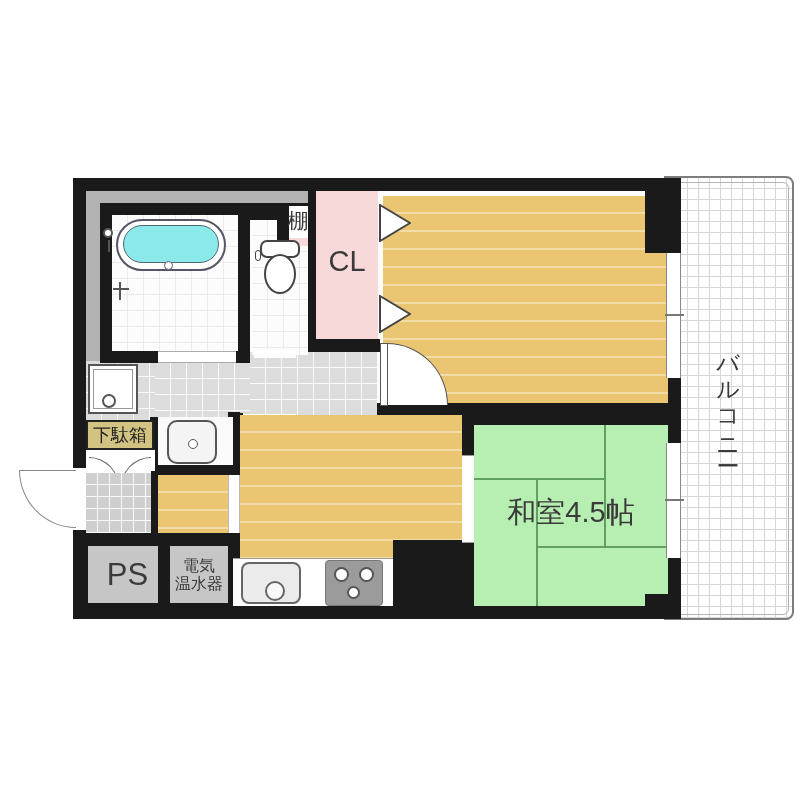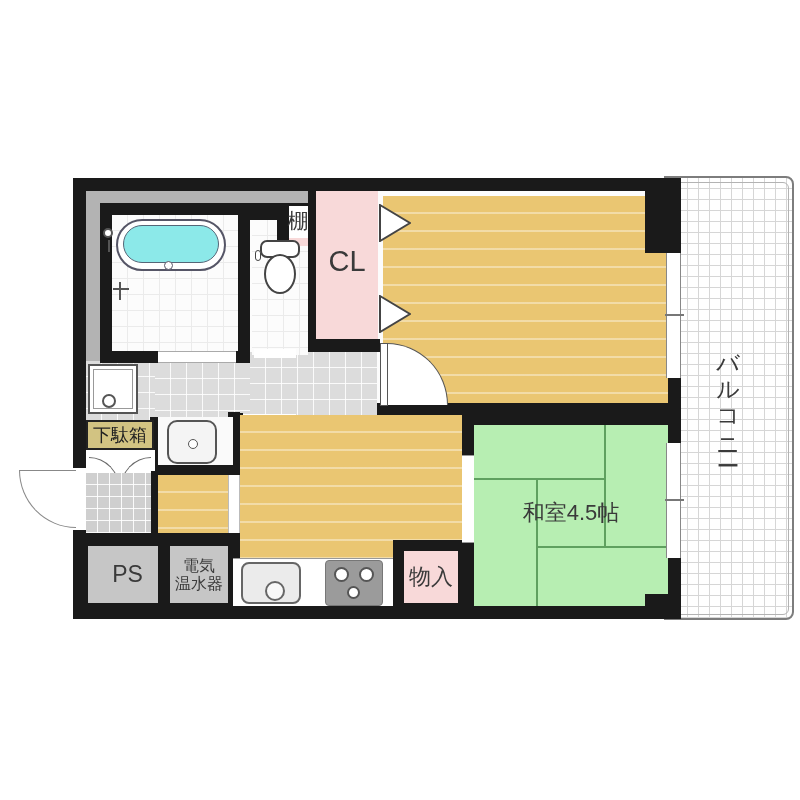--- a/index.html
+++ b/index.html
@@ -111,21 +111,21 @@
   <div class="abs lbl" style="left:86px;top:420px;width:68px;height:30px;background:#d2c382;border:2px solid #222;font-size:18px;color:#222;">下駄箱</div>
 
   <div class="abs" style="left:86px;top:450px;width:69px;height:23px;background:#fff;"></div>
   <div class="abs" style="left:89px;top:457px;width:31px;height:33px;background:#fff;border-top:1.5px solid #666;border-right:1.5px solid #666;border-radius:0 100% 0 0;"></div>
   <div class="abs" style="left:120px;top:457px;width:31px;height:33px;background:#fff;border-top:1.5px solid #666;border-left:1.5px solid #666;border-radius:100% 0 0 0;"></div>
   <div class="abs tile-ent" style="left:86px;top:473px;width:69px;height:60px;"></div>
   <div class="abs opening" style="left:73px;top:468px;width:13px;height:62px;"></div>
   <div class="abs" style="left:19px;top:470px;width:57px;height:58px;background:#fff;border:1px solid #888;border-right:none;border-radius:0 0 0 100%;"></div>
 
   <div class="abs wall" style="left:75px;top:533px;width:83px;height:86px;"></div>
-  <div class="abs grayroom lbl" style="left:88px;top:546px;width:79px;height:57px;font-size:23px;">PS</div>
+  <div class="abs grayroom lbl" style="left:88px;top:546px;width:79px;height:57px;font-size:31px;">PS</div>
 
   <div class="abs wall" style="left:158px;top:533px;width:82px;height:86px;"></div>
   <div class="abs grayroom lbl" style="left:170px;top:546px;width:58px;height:57px;font-size:16px;line-height:1.1;flex-direction:column;">
     <span>電気</span>
     <span>温水器</span>
   </div>
 
   <div class="abs wall" style="left:151px;top:471px;width:7px;height:64px;"></div>
   <div class="abs wood" style="left:158px;top:475px;width:70px;height:58px;"></div>
   <div class="abs opening" style="left:228px;top:475px;width:12px;height:58px;border-left:1px solid #bbb;border-right:1px solid #bbb;"></div>
@@ -134,32 +134,31 @@
   <div class="abs" style="left:241px;top:562px;width:60px;height:42px;border:2px solid #666;border-radius:8px;background:#ebebeb;">
     <div class="abs" style="left:22px;top:17px;width:20px;height:20px;border:2px solid #666;border-radius:50%;background:#f8f8f8;"></div>
   </div>
   <div class="abs" style="left:325px;top:560px;width:58px;height:46px;background:#9b9b9b;border:1px solid #777;border-radius:4px;">
     <div class="abs" style="left:8px;top:6px;width:15px;height:15px;border:2px solid #555;border-radius:50%;background:#fff;"></div>
     <div class="abs" style="left:33px;top:6px;width:15px;height:15px;border:2px solid #555;border-radius:50%;background:#fff;"></div>
     <div class="abs" style="left:21px;top:25px;width:13px;height:13px;border:2px solid #555;border-radius:50%;background:#fff;"></div>
   </div>
 
   <div class="abs wall" style="left:393px;top:540px;width:75px;height:79px;"></div>
-  <div class="abs pinkroom lbl" style="left:404px;top:551px;width:54px;height:52px;font-size:22px;">物入</div>
 
   <div class="abs wall" style="left:462px;top:403px;width:12px;height:203px;"></div>
   <div class="abs opening" style="left:462px;top:455px;width:12px;height:88px;border-top:1px solid #999;border-bottom:1px solid #999;"></div>
 
   <div class="abs tatami" style="left:474px;top:425px;width:194px;height:181px;">
     <div class="abs tatami-line" style="left:0;top:53px;width:130px;height:2px;"></div>
     <div class="abs tatami-line" style="left:130px;top:0;width:2px;height:121px;"></div>
     <div class="abs tatami-line" style="left:62px;top:121px;width:132px;height:2px;"></div>
     <div class="abs tatami-line" style="left:62px;top:53px;width:2px;height:128px;"></div>
   </div>
-  <div class="abs lbl" style="left:474px;top:497px;width:194px;height:32px;font-size:22px;">和室4.5帖</div>
+  <div class="abs lbl" style="left:474px;top:497px;width:194px;height:32px;font-size:29px;">和室4.5帖</div>
   <div class="abs wall" style="left:645px;top:594px;width:23px;height:12px;"></div>
 
   <div class="abs window" style="left:666px;top:253px;width:15px;height:125px;">
     <div class="wtick" style="top:61px;"></div>
   </div>
   <div class="abs window" style="left:666px;top:443px;width:15px;height:115px;">
     <div class="wtick" style="top:56px;"></div>
   </div>
 
 </div>

